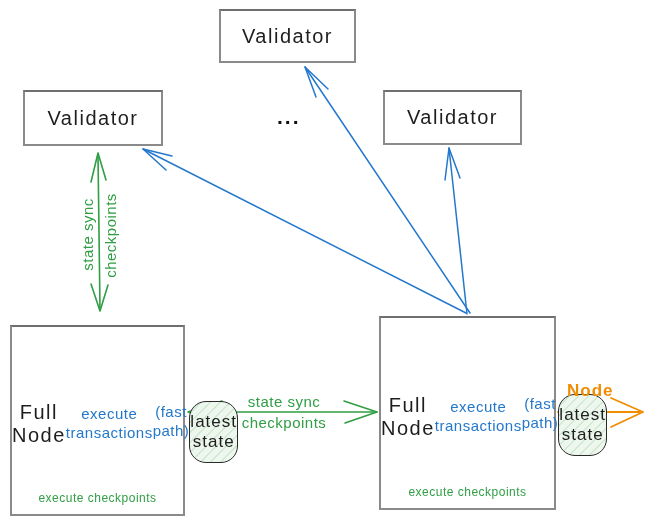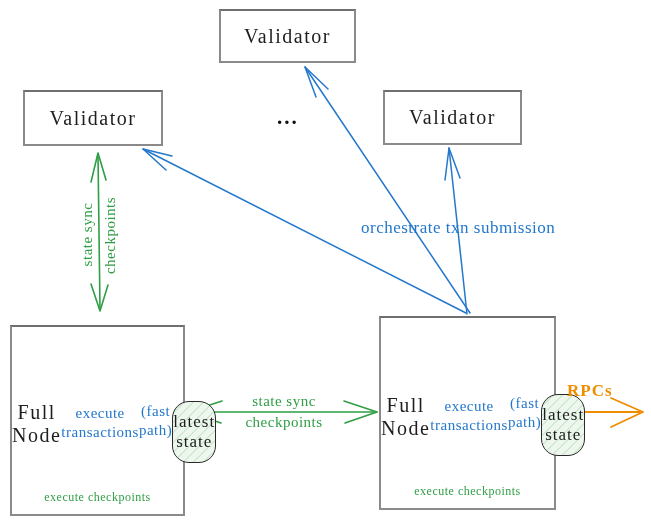--- a/index.html
+++ b/index.html
@@ -2,21 +2,21 @@
 <html style="--green: #2f9e44; --blue: #2478cc; --orange: #f08c00; --ink: #1e1e1e; --box-border: #8a8a8a; --state-fill: #eef7ee; --state-stripe: #cfe9d2;"><head>
 <meta charset="utf-8">
 <style>
   :root{
     --green:#2f9e44; --blue:#2478cc; --orange:#f08c00; --ink:#1e1e1e;
     --box-border:#8a8a8a; --state-fill:#eef7ee; --state-stripe:#cfe9d2;
   }
   html,body{margin:0;padding:0;background:#ffffff;}
   #canvas{
     position:relative; width:651px; height:526px; background:#ffffff;
-    font-family:Liberation Serif, serif; color:var(--ink); overflow:hidden;
+    font-family:Liberation Sans, sans-serif; color:var(--ink); overflow:hidden;
   }
   #edges{position:absolute; left:0; top:0; width:651px; height:526px; pointer-events:none;}
   .stroke-green{stroke:var(--green); fill:none; stroke-width:1.6; stroke-linecap:round;}
   .stroke-blue{stroke:var(--blue); fill:none; stroke-width:1.5; stroke-linecap:round;}
   .stroke-orange{stroke:var(--orange); fill:none; stroke-width:1.8; stroke-linecap:round;}
 
   .box{
     position:absolute; background:#ffffff; border:2px solid var(--box-border);
     border-top-color:#6f6f6f; box-sizing:border-box;
   }
@@ -117,17 +117,16 @@
     </div>
     <div class="fn-green">execute checkpoints</div>
   </div>
 
   <div class="lbl lbl-green rot" style="left:32px; top:226px; width:110px;">state sync</div>
   <div class="lbl lbl-green rot" style="left:55px; top:227px; width:110px;">checkpoints</div>
 
   <div class="lbl lbl-green hcenter" style="left:214px; top:393px; width:140px;">state sync</div>
   <div class="lbl lbl-green hcenter" style="left:214px; top:414px; width:140px;">checkpoints</div>
 
-  <div class="lbl lbl-blue" style="left:361px; top:218px; font-size:17px;">orchestrate txn submission</div>
 
-  <div class="lbl lbl-orange" style="left:567px; top:381px;">RPCs</div>
+  <div class="lbl lbl-orange" style="left:567px; top:381px;">Node</div>
 
 </div>
 
 </body></html>

